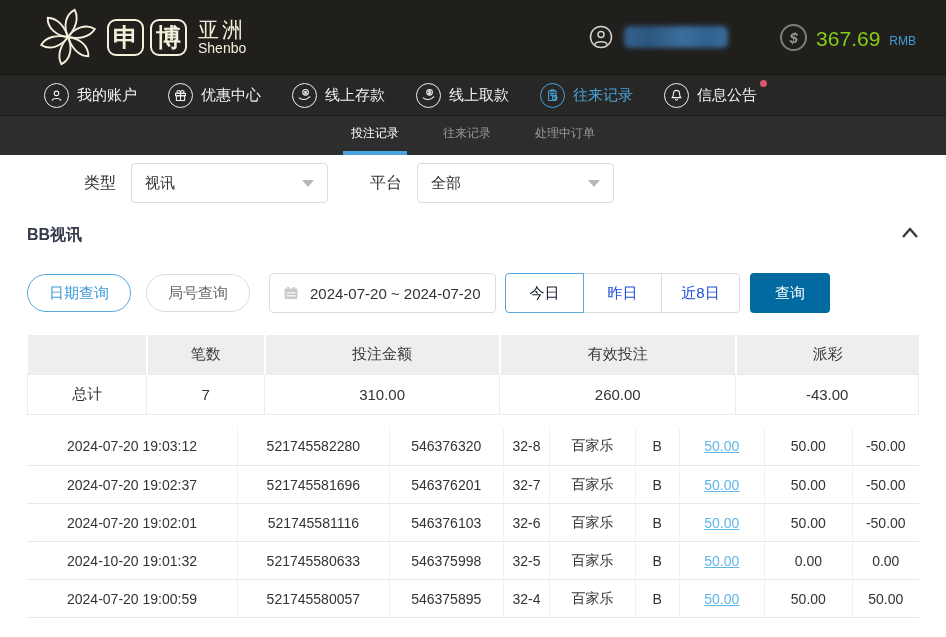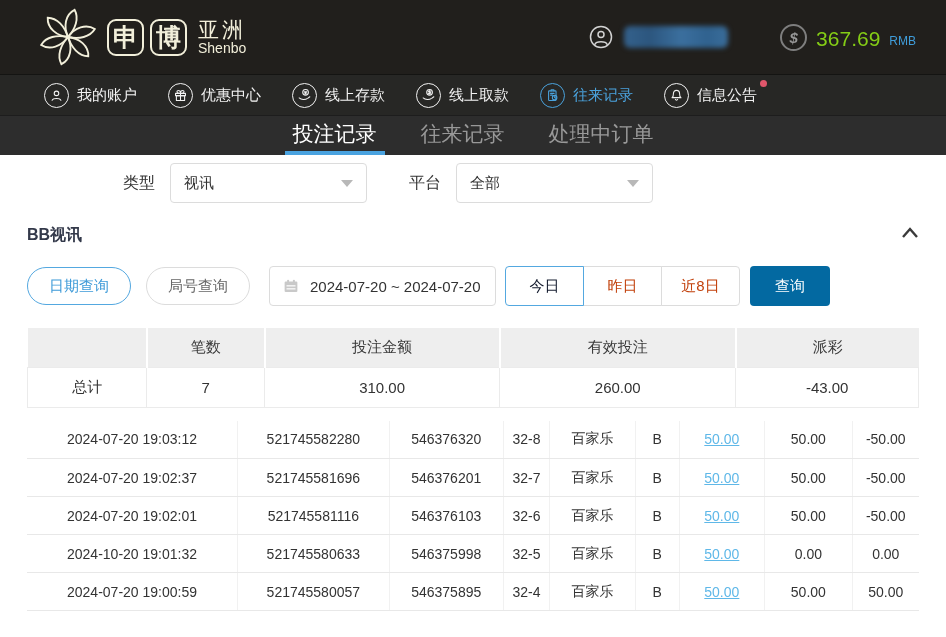--- a/index.html
+++ b/index.html
@@ -40,54 +40,54 @@
   .nav-ico { width:25px; height:25px; border:1.5px solid currentColor; border-radius:50%;
     display:flex; align-items:center; justify-content:center; flex:none; }
   .nav-ico svg { width:17px; height:17px; stroke:currentColor; fill:none;
     stroke-width:1.5; stroke-linecap:round; stroke-linejoin:round; }
   .notif-dot { width:7px; height:7px; border-radius:50%; background:#e0566b;
     position:absolute; right:-10px; top:-3px; }
 
   
   .subtabs { height:40px; background:#2d2d2d; display:flex; justify-content:center;
     gap:28px; border-top:1px solid #1d1d1d; }
-  .subtab { color:#989898; font-size:21px; display:flex; align-items:center;
+  .subtab { color:#989898; font-size:12px; display:flex; align-items:center;
     height:100%; padding:0 8px; border-bottom:4px solid transparent; cursor:pointer; }
   .subtab.active { color:#fff; border-bottom-color:#4aa3e0; }
 
   
   .content { padding:0 27px; }
-  .filter-row { display:flex; align-items:center; margin-top:8px; margin-left:96px;
+  .filter-row { display:flex; align-items:center; margin-top:8px; margin-left:57px;
     gap:42px; }
   .filter-group { display:flex; align-items:center; gap:15px; }
   .flabel { font-size:16px; color:#333; }
   .select { width:197px; height:40px; border:1px solid #dcdcdc; border-radius:4px;
     display:flex; align-items:center; justify-content:space-between; padding:0 13px;
     color:#333; font-size:15px; background:#fff; cursor:pointer;gap:48px; }
   .caret-down { width:0; height:0; border-left:6px solid transparent;
     border-right:6px solid transparent; border-top:7px solid #b8b8b8; }
 
   .section-head { display:flex; align-items:center; justify-content:space-between;
     margin-top:22px; height:20px; }
   .section-title { font-size:16px; font-weight:bold; color:#33394a; }
   .chev-up svg { width:18px; height:14px; stroke:#3a3a3a; stroke-width:2.4; fill:none; }
 
-  .query-row { display:flex; align-items:center; margin-top:21px; }
+  .query-row { display:flex; align-items:center; margin-top:28px; }
   .pill { height:38px; border-radius:19px; border:1px solid #dcdcdc; background:#fff;
     display:flex; align-items:center; padding:0 21px; font-size:15px; color:#666;
     cursor:pointer; }
   .pill.active { border-color:#54a8e0; color:#3d9ad8; }
   .pill + .pill { margin-left:15px; }
   .date-box { margin-left:19px; width:227px; height:40px; border:1px solid #dcdcdc;
     border-radius:4px; display:flex; align-items:center; gap:10px; padding:0 12px;
     font-size:15px; color:#333; background:#fff; cursor:pointer; }
   .date-box svg { width:18px; height:18px; flex:none; }
   .btn-group { display:flex; margin-left:9px; }
   .gbtn { width:79px; height:40px; background:#fff; border:1px solid #dcdcdc;
-    font-size:15px; color:#c2410c; display:flex; align-items:center; justify-content:center;
+    font-size:15px; color:#1d4ed8; display:flex; align-items:center; justify-content:center;
     cursor:pointer; }
   .gbtn + .gbtn { margin-left:-1px; }
   .gbtn:first-child { border-radius:4px 0 0 4px; }
   .gbtn:last-child { border-radius:0 4px 4px 0; }
   .gbtn.active { border-color:#54a8e0; color:#0f172a; position:relative; z-index:1; }
   .search-btn { margin-left:10px; width:80px; height:40px; background:#0369a1;
     color:#fff; font-size:15px; border:none; border-radius:4px; display:flex;
     align-items:center; justify-content:center; cursor:pointer; }
 
   

